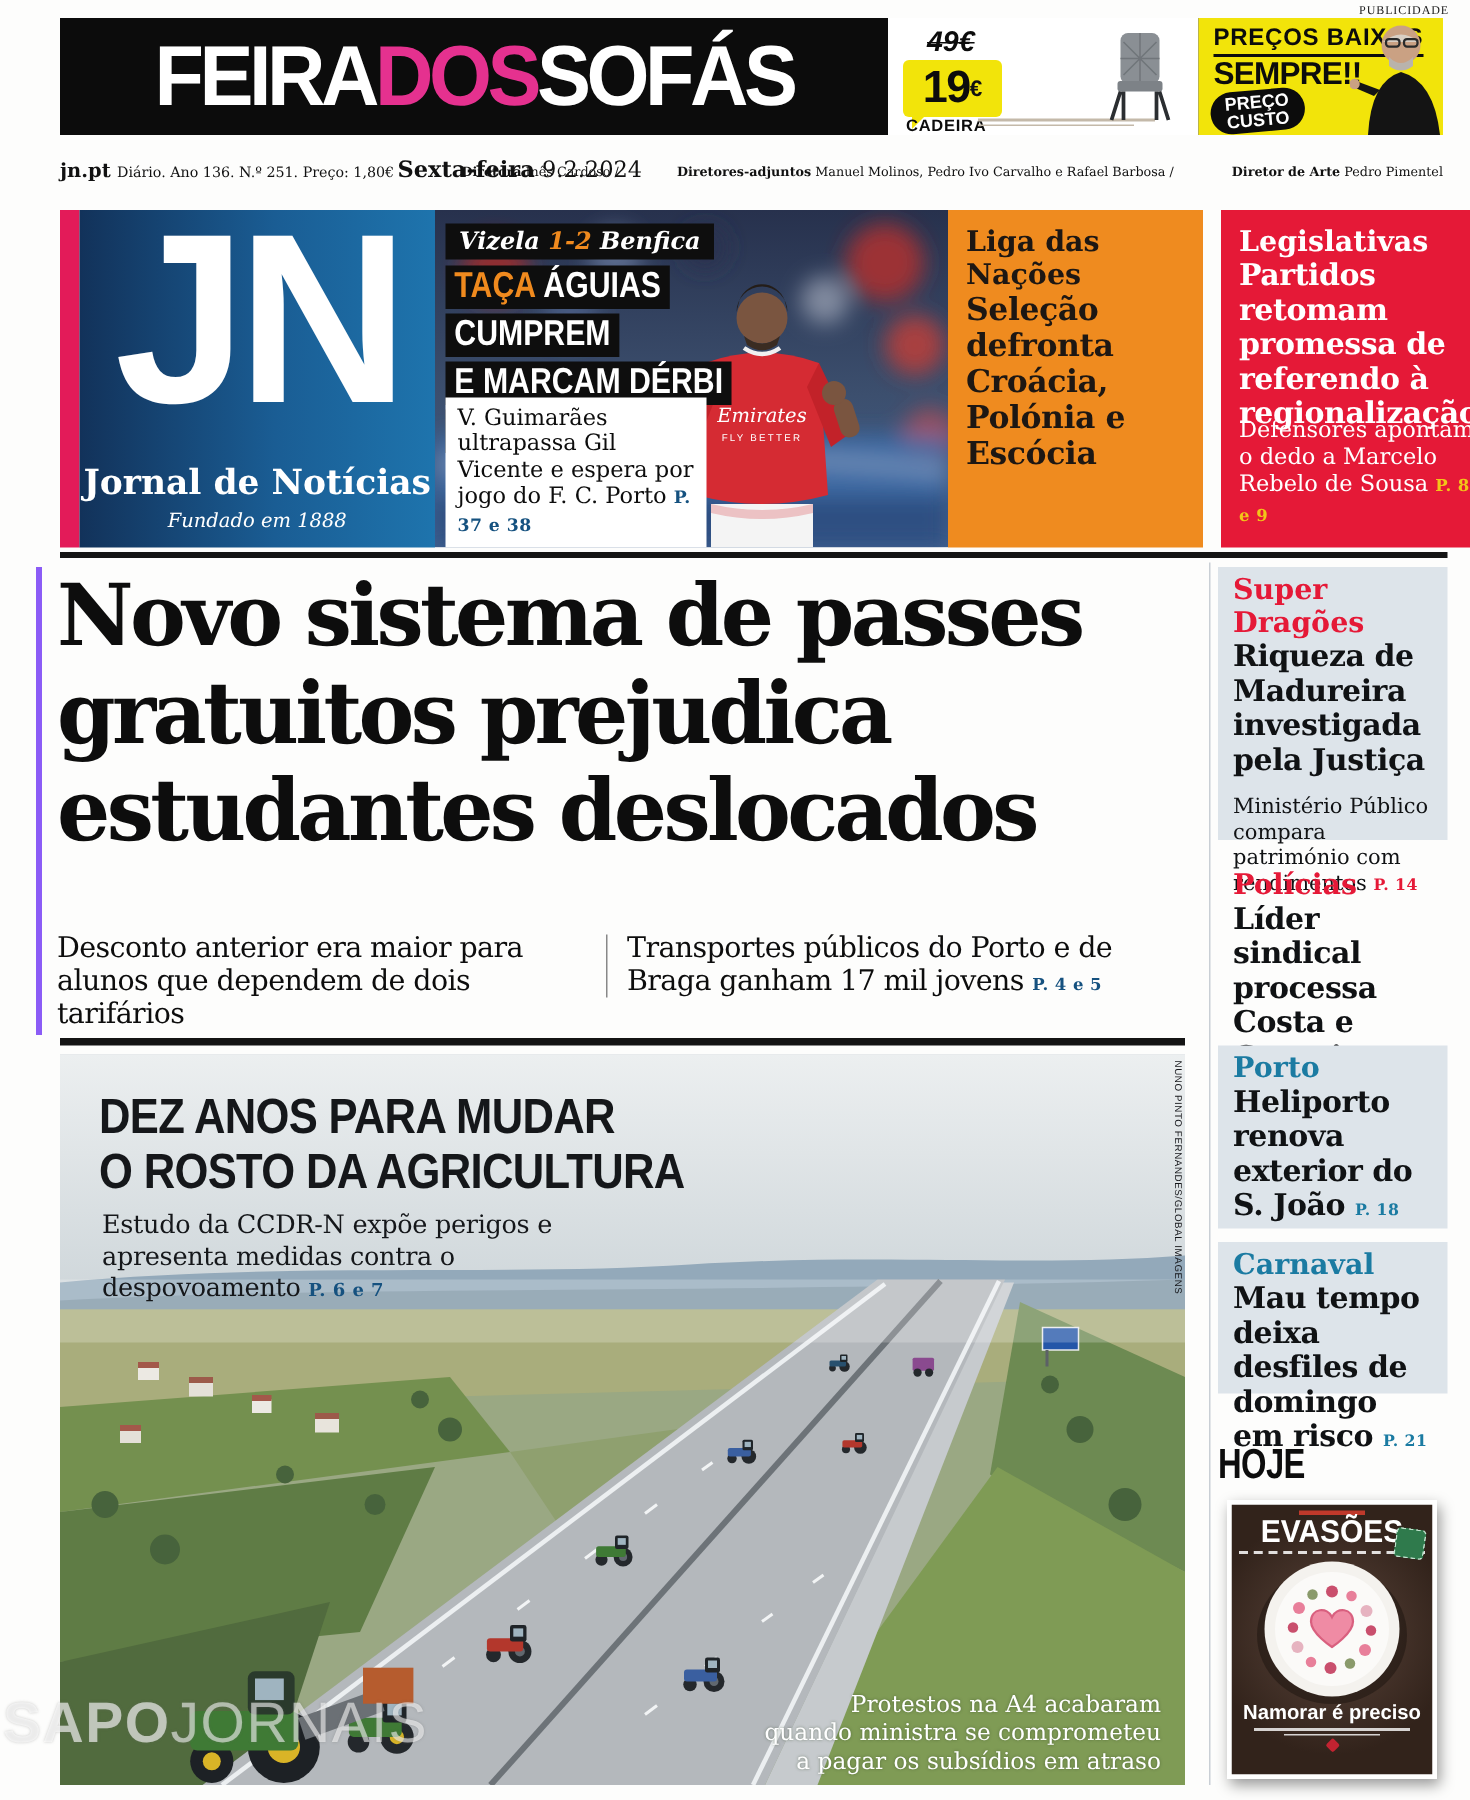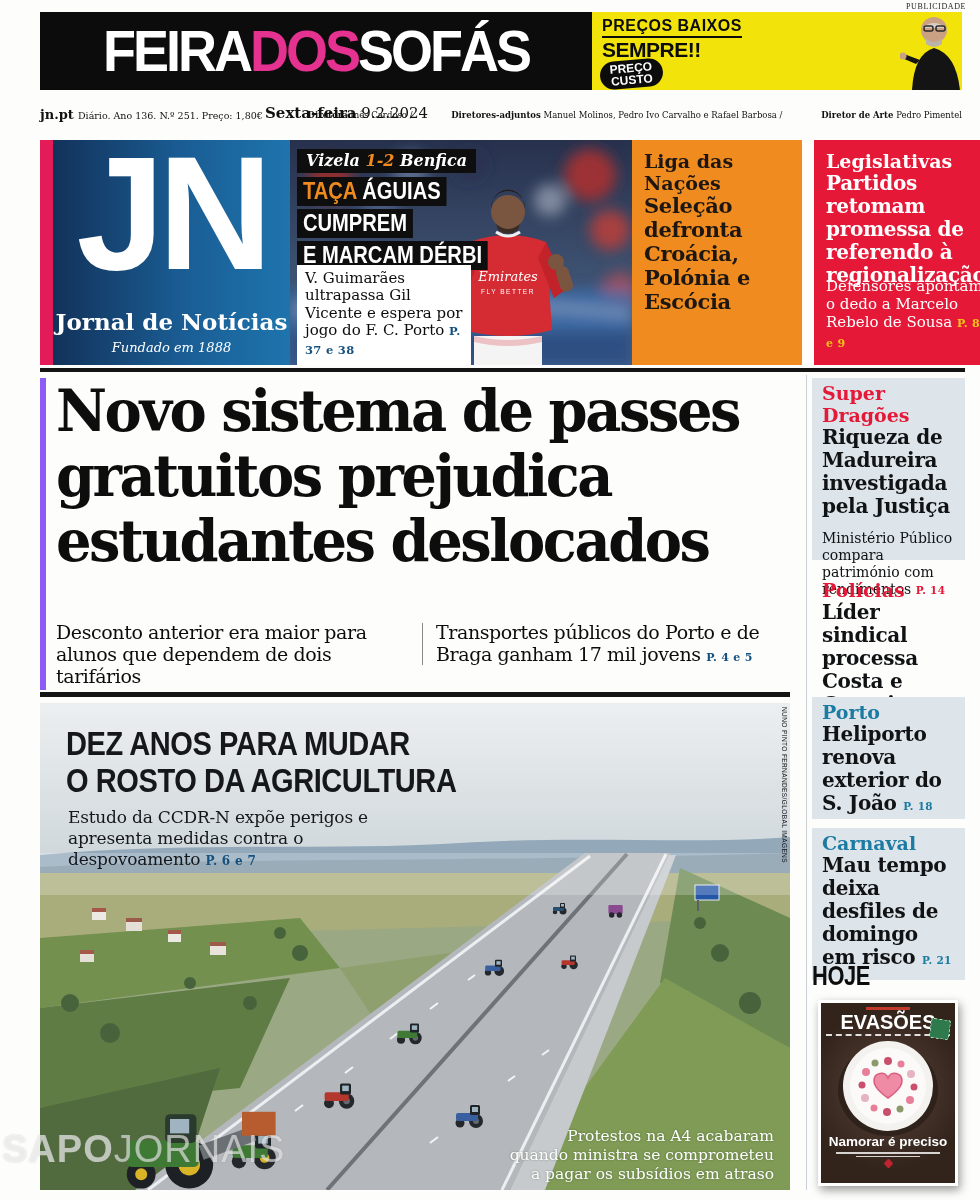--- a/index.html
+++ b/index.html
@@ -74,21 +74,21 @@
   .oblock .bh{color:#1d1713;font-size:21px;line-height:24px;letter-spacing:-.3px;}
   .rblock .kicker{color:#fff;}
   .rblock .bh{color:#fff;font-size:20px;line-height:23px;letter-spacing:-.3px;}
   .bsub{position:absolute;left:12px;bottom:12px;right:10px;font-family:"DejaVu Serif",serif;
       font-size:15px;line-height:18px;color:#fff;}
   .bsub .ref{color:#fff;font-size:11px;}
   .rblock .bsub .ref{color:#f2c618;}
   .toprule{position:absolute;left:40px;top:368px;width:925px;height:4px;background:#141414;}
 
   
-  .lead{position:absolute;left:40px;top:378px;width:768px;height:312px;border-left:6px solid #8b5cf6;padding-left:10px;}
+  .lead{position:absolute;left:24px;top:378px;width:768px;height:312px;border-left:4px solid #8b5cf6;padding-left:10px;}
   .hl{font-family:"DejaVu Serif",serif;font-weight:bold;font-size:57px;line-height:65px;
       letter-spacing:-2.5px;color:#0d0d0d;white-space:nowrap;transform:scaleX(.98);transform-origin:0 0;}
   .subrow{position:absolute;left:10px;top:243px;width:752px;font-family:"DejaVu Serif",serif;
       font-size:19px;line-height:22px;color:#0d0d0d;}
   .subL{position:absolute;left:0;top:0;width:356px;letter-spacing:-.4px;}
   .subdiv{position:absolute;left:366px;top:2px;height:42px;border-left:1px solid #888;}
   .subR{position:absolute;left:380px;top:0;width:372px;letter-spacing:-.4px;}
   .subR .ref{font-size:11px;}
   .midrule{position:absolute;left:40px;top:692px;width:750px;height:5px;background:#141414;}
 
@@ -143,20 +143,38 @@
 <body>
 
 <div class="page">
 
   <div class="publicidade">PUBLICIDADE</div>
   <div class="ad">
     <div class="ad-brand">
       <span class="w">FEIRA</span>
       <span class="m">DOS</span>
       <span class="w">SOFÁS</span>
+    </div>
+    <div class="ad-white">
+      <div class="ad-old">49€</div>
+      <div class="ad-bubble">
+        <span class="ad-price">19</span>
+        <span class="ad-cur">€</span>
+      </div>
+      <div class="ad-prod">CADEIRA</div>
+      <div class="ad-finebars">
+        <div class="bar" style="width:118px"></div>
+          <div class="bar" style="width:104px"></div>
+      </div>
+      <svg class="ad-chair" width="64" height="62" viewBox="0 0 64 62">
+        <rect x="20" y="2" width="26" height="34" rx="5" fill="#8a8f94"></rect>
+        <path d="M22 8 L44 30 M44 8 L22 30 M33 2 L33 36 M20 19 L46 19" stroke="#70757a" stroke-width="1"></path>
+        <rect x="18" y="34" width="30" height="7" rx="2" fill="#7d8287"></rect>
+        <path d="M20 41 L14 60 M46 41 L52 60 M22 41 L22 60 M44 41 L44 60" stroke="#2b2e31" stroke-width="2.5"></path>
+      </svg>
     </div>
     <div class="ad-yellow">
       <div class="ad-s1">PREÇOS BAIXOS</div>
       <div class="ad-s2">SEMPRE!!</div>
       <div class="ad-badge">
         <div>PREÇO</div>
         <div>CUSTO</div>
       </div>
       <svg class="ad-man" width="62" height="78" viewBox="0 0 62 78">
         <circle cx="34" cy="18" r="13" fill="#caa183"></circle>
@@ -430,21 +448,21 @@
     <div class="blk" style="top:200px;height:118px;">
       <div class="kicker k-red">Polícias</div>
       <div class="bh"><span>Líder sindical processa Costa e Carneiro por calúnia </span><span class="ref r">P. 15</span></div>
     </div>
 
     <div class="blk gray" style="top:322px;height:122px;">
       <div class="kicker k-blue">Porto</div>
       <div class="bh"><span>Heliporto renova exterior do S. João </span><span class="ref b2">P. 18</span></div>
     </div>
 
-    <div class="blk gray" style="top:453px;height:152px;">
+    <div class="blk gray" style="top:453px;height:101px;">
       <div class="kicker k-blue">Carnaval</div>
       <div class="bh"><span>Mau tempo deixa desfiles de domingo em risco </span><span class="ref b2">P. 21</span></div>
     </div>
 
     <div class="hoje">HOJE</div>
 
     <div class="cover">
       <div class="cov-tag"></div>
       <div class="cov-logo">EVASÕES</div>
       <div class="cov-badge"></div>

